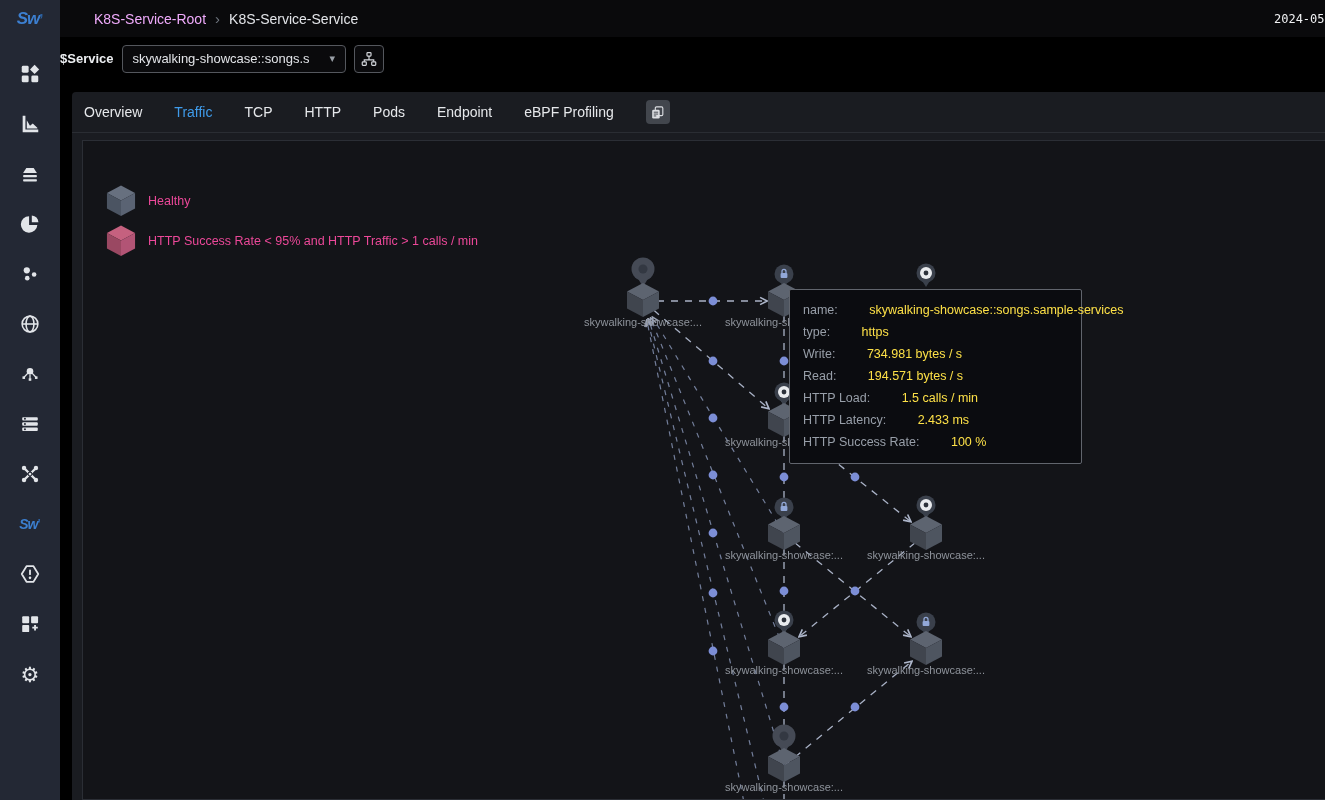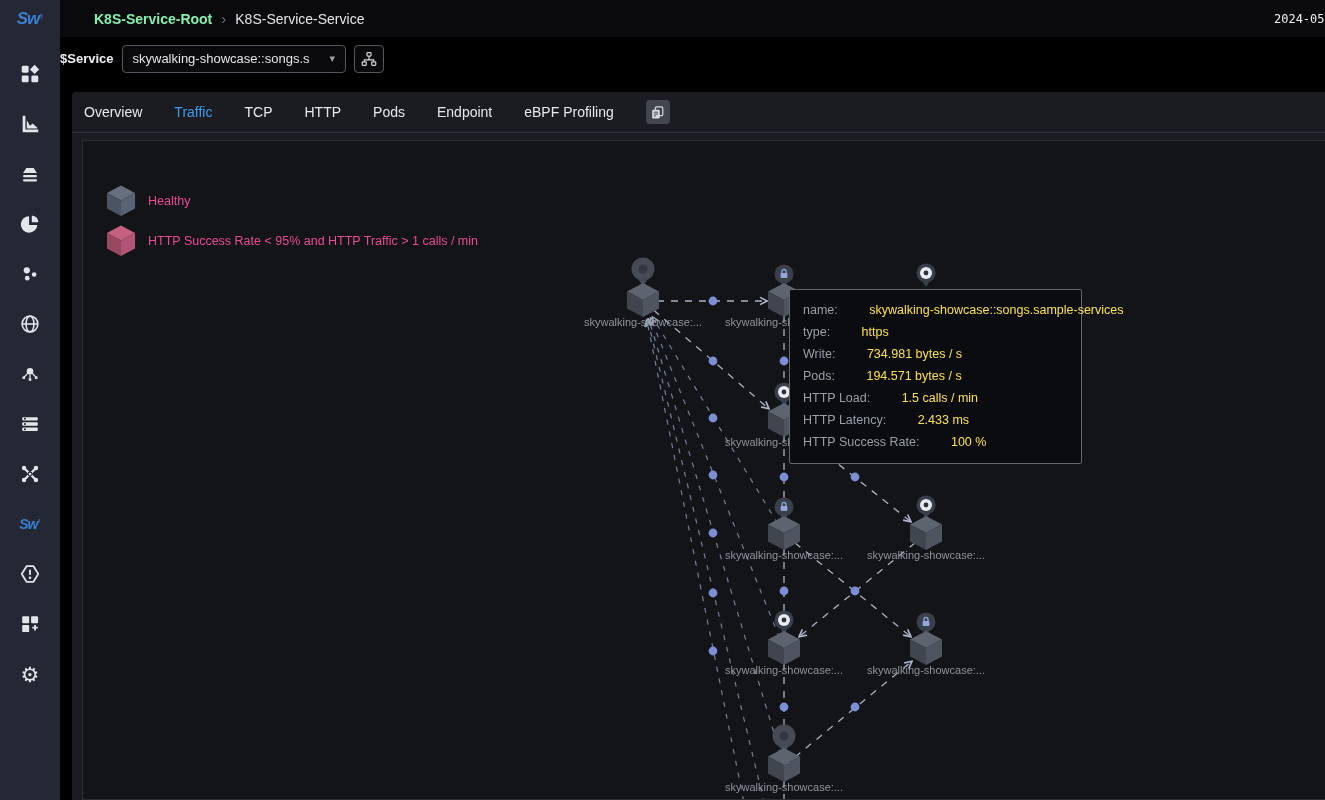--- a/index.html
+++ b/index.html
@@ -7,21 +7,21 @@
               font-family:"Liberation Sans", sans-serif; color:#e8eaed; }
 
   
   .topbar { position:absolute; left:0; top:0; right:0; height:37px; background:#0a0a0c;
             display:flex; align-items:center; z-index:30; }
   .logo-box { width:60px; height:37px; background:#232834; display:flex; align-items:center;
               justify-content:center; flex:0 0 auto; }
   .logo-text { font-size:17px; font-weight:bold; color:#3c7fd0; font-style:italic; letter-spacing:-1px; }
   .logo-swoosh { color:#2b5f9e; font-weight:bold; font-size:15px; }
   .breadcrumb { display:flex; align-items:center; gap:9px; padding-left:6px; font-size:14px; }
-  .crumb-root { font-weight:bold; color:#86efac;padding-left:28px; }
+  .crumb-root { font-weight:normal; color:#f0abfc;padding-left:28px; }
   .crumb-sep { color:#70767f; font-size:15px; }
   .crumb-current { color:#e3e5e9; font-weight:normal; }
   .topbar-date { margin-left:auto; font-family:"DejaVu Sans Mono", monospace; font-size:12px;
                  color:#f0f1f3; white-space:nowrap; margin-right:-14px; }
 
   
   .toolbar { position:absolute; left:60px; top:37px; right:0; height:43px; background:#000;
              display:flex; align-items:center; gap:8px; z-index:25; }
   .svc-label { font-size:13px; font-weight:bold; color:#eceef1; }
   .svc-select { display:flex; align-items:center; gap:20px; border:1px solid #54575d; border-radius:4px;
@@ -354,20 +354,20 @@
         <use href="#pin-dark" transform="translate(701,604)"></use>
         <use href="#cube" transform="translate(701,625)"></use>
         <text class="node-label" x="701" y="650" text-anchor="middle">skywalking-showcase:...</text>
       </g>
     </svg>
 
     <div class="tooltip">
       <div class="tt-row"><span class="tt-label">name:</span> <span class="tt-value">skywalking-showcase::songs.sample-services</span></div>
       <div class="tt-row"><span class="tt-label">type:</span> <span class="tt-value">https</span></div>
       <div class="tt-row"><span class="tt-label">Write:</span> <span class="tt-value">734.981 bytes / s</span></div>
-      <div class="tt-row"><span class="tt-label">Pods:</span> <span class="tt-value">194.571 bytes / s</span></div>
+      <div class="tt-row"><span class="tt-label">Read:</span> <span class="tt-value">194.571 bytes / s</span></div>
       <div class="tt-row"><span class="tt-label">HTTP Load:</span> <span class="tt-value">1.5 calls / min</span></div>
       <div class="tt-row"><span class="tt-label">HTTP Latency:</span> <span class="tt-value">2.433 ms</span></div>
       <div class="tt-row"><span class="tt-label">HTTP Success Rate:</span> <span class="tt-value">100 %</span></div>
     </div>
 
   </div>
 </div>
 
 </body></html>

